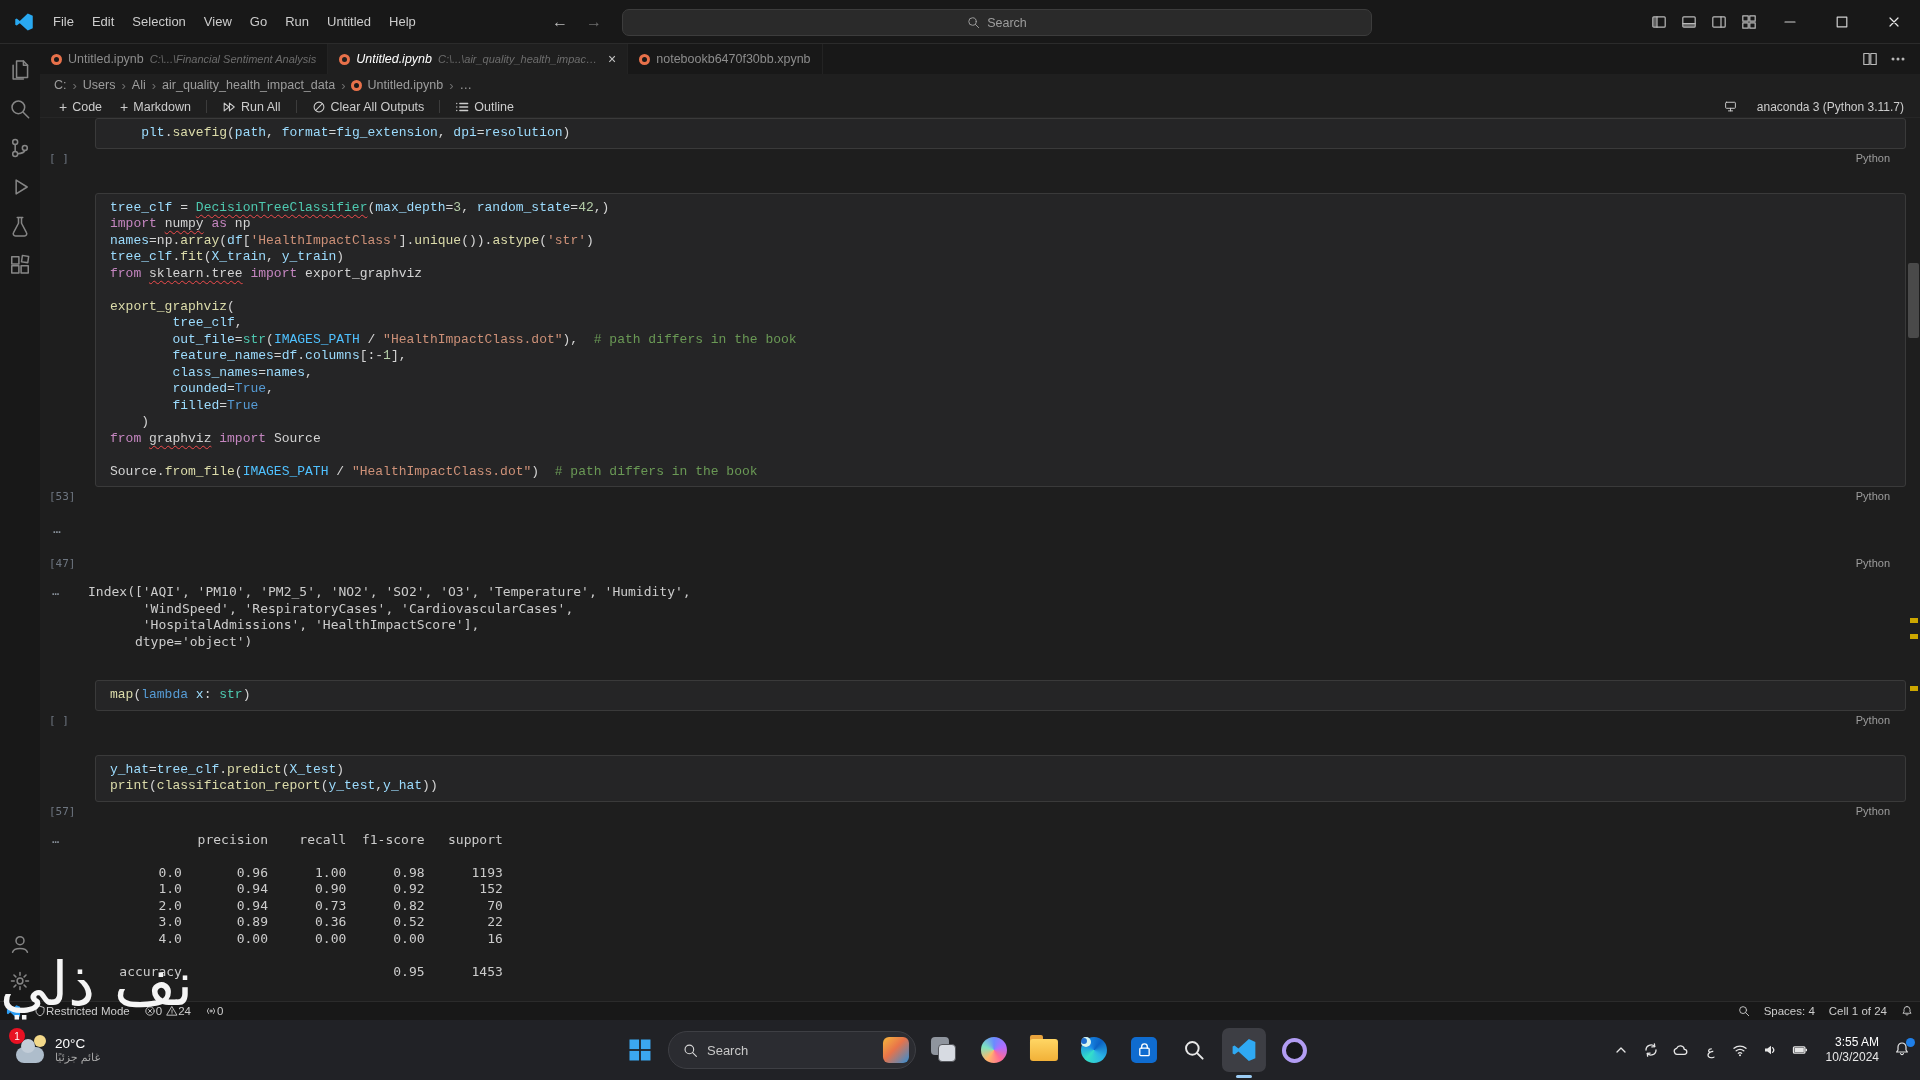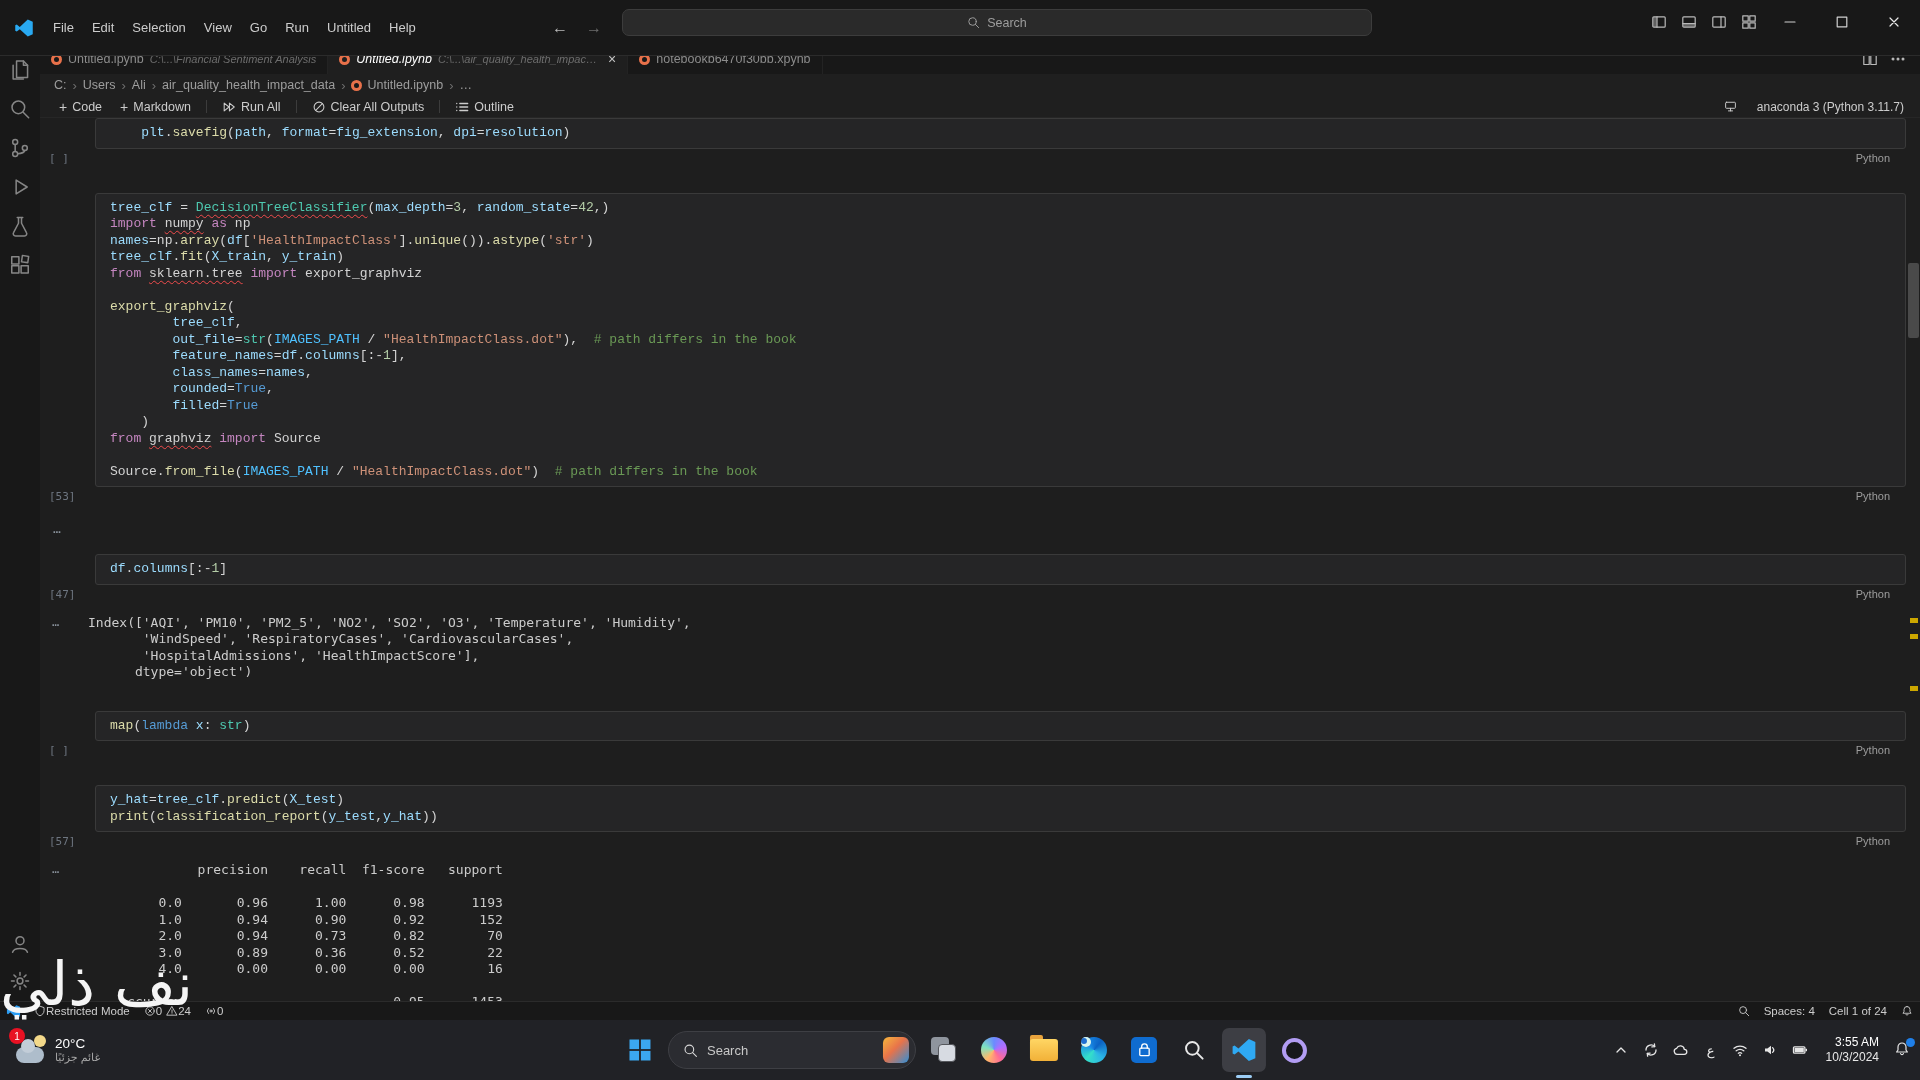--- a/index.html
+++ b/index.html
@@ -1,20 +1,20 @@
 <!DOCTYPE html>
 <html><head>
 <meta charset="utf-8">
 <style>
 *{margin:0;padding:0;box-sizing:border-box}
 html,body{width:1920px;height:1080px;overflow:hidden;background:#1f1f1f;font-family:"Liberation Sans",sans-serif;color:#ccc}
 #stage{position:absolute;inset:0;width:1920px;height:1080px;overflow:hidden;background:#1e1e1e}
 .ic{width:16px;height:16px;stroke:currentColor;fill:none;stroke-width:1.2;stroke-linecap:round;stroke-linejoin:round;display:block}
 
-.titlebar{position:absolute;top:0;left:0;right:0;height:56px;background:#181818;border-bottom:1px solid #2b2b2b;display:flex;align-items:center;z-index:10}
+.titlebar{position:absolute;top:0;left:0;right:0;height:44px;background:#181818;border-bottom:1px solid #2b2b2b;display:flex;align-items:center;z-index:10}
 .vslogo{width:20px;height:20px;margin:0 10px 0 14px;color:#29a9f1}
 .vslogo .ic{width:20px;height:20px}
 .menus{display:flex;align-items:center}
 .menu-item{font-size:13px;color:#cccccc;padding:4px 9px;border-radius:5px;cursor:default}
 .nav-arrows{position:absolute;left:552px;display:flex;gap:18px;font-size:16px;color:#bbb}
 .nav-arrows .fwd{color:#6d6d6d}
 .cmd-center{position:absolute;left:622px;top:9px;width:750px;height:27px;background:#2a2a2a;border:1px solid #3c3c3c;border-radius:7px;display:flex;align-items:center;justify-content:center;gap:7px;color:#9d9d9d;font-size:12.5px}
 .cmd-center .ic{width:13px;height:13px}
 .win-right{position:absolute;right:0;top:0;height:44px;display:flex;align-items:center}
 .layout-btn{width:30px;height:30px;display:flex;align-items:center;justify-content:center;color:#b9b9b9}
@@ -387,23 +387,20 @@
         <div class="code-box">
           <pre class="code"><div><span class="tk-v">tree_clf</span><span class="tk-p"> = </span><span class="tk-c sq">DecisionTreeClassifier</span><span class="tk-p">(</span><span class="tk-v">max_depth</span><span class="tk-p">=</span><span class="tk-n">3</span><span class="tk-p">, </span><span class="tk-v">random_state</span><span class="tk-p">=</span><span class="tk-n">42</span><span class="tk-p">,)</span></div><div><span class="tk-k">import</span><span class="tk-p"> </span><span class="tk-p sq">numpy</span><span class="tk-p"> </span><span class="tk-k">as</span><span class="tk-p"> np</span></div><div><span class="tk-v">names</span><span class="tk-p">=</span><span class="tk-p">np</span><span class="tk-p">.</span><span class="tk-f">array</span><span class="tk-p">(</span><span class="tk-v">df</span><span class="tk-p">[</span><span class="tk-s">'HealthImpactClass'</span><span class="tk-p">].</span><span class="tk-f">unique</span><span class="tk-p">()).</span><span class="tk-f">astype</span><span class="tk-p">(</span><span class="tk-s">'str'</span><span class="tk-p">)</span></div><div><span class="tk-v">tree_clf</span><span class="tk-p">.</span><span class="tk-f">fit</span><span class="tk-p">(</span><span class="tk-v">X_train</span><span class="tk-p">, </span><span class="tk-v">y_train</span><span class="tk-p">)</span></div><div><span class="tk-k">from</span><span class="tk-p"> </span><span class="tk-p sq">sklearn.tree</span><span class="tk-p"> </span><span class="tk-k">import</span><span class="tk-p"> export_graphviz</span></div><div>&nbsp;</div><div><span class="tk-f">export_graphviz</span><span class="tk-p">(</span></div><div><span class="tk-p">        </span><span class="tk-v">tree_clf</span><span class="tk-p">,</span></div><div><span class="tk-p">        </span><span class="tk-v">out_file</span><span class="tk-p">=</span><span class="tk-c">str</span><span class="tk-p">(</span><span class="tk-C">IMAGES_PATH</span><span class="tk-p"> / </span><span class="tk-s">"HealthImpactClass.dot"</span><span class="tk-p">),  </span><span class="tk-m"># path differs in the book</span></div><div><span class="tk-p">        </span><span class="tk-v">feature_names</span><span class="tk-p">=</span><span class="tk-v">df</span><span class="tk-p">.</span><span class="tk-v">columns</span><span class="tk-p">[:-</span><span class="tk-n">1</span><span class="tk-p">],</span></div><div><span class="tk-p">        </span><span class="tk-v">class_names</span><span class="tk-p">=</span><span class="tk-v">names</span><span class="tk-p">,</span></div><div><span class="tk-p">        </span><span class="tk-v">rounded</span><span class="tk-p">=</span><span class="tk-b">True</span><span class="tk-p">,</span></div><div><span class="tk-p">        </span><span class="tk-v">filled</span><span class="tk-p">=</span><span class="tk-b">True</span></div><div><span class="tk-p">    )</span></div><div><span class="tk-k">from</span><span class="tk-p"> </span><span class="tk-p sq">graphviz</span><span class="tk-p"> </span><span class="tk-k">import</span><span class="tk-p"> Source</span></div><div>&nbsp;</div><div><span class="tk-p">Source</span><span class="tk-p">.</span><span class="tk-f">from_file</span><span class="tk-p">(</span><span class="tk-C">IMAGES_PATH</span><span class="tk-p"> / </span><span class="tk-s">"HealthImpactClass.dot"</span><span class="tk-p">)  </span><span class="tk-m"># path differs in the book</span></div></pre>
         </div>
         <span class="exec">[53]</span>
         <div class="cell-bar">
           <span class="lang">Python</span>
         </div>
       </div>
       <div class="nb-collapsed">…</div>
       <div class="nb-code">
-        <div class="code-box">
-          <pre class="code"><div><span class="tk-v">df</span><span class="tk-p">.</span><span class="tk-v">columns</span><span class="tk-p">[:-</span><span class="tk-n">1</span><span class="tk-p">]</span></div></pre>
-        </div>
         <span class="exec">[47]</span>
         <div class="cell-bar">
           <span class="lang">Python</span>
         </div>
       </div>
       <div class="nb-output"><span class="out-gutter">…</span><pre style="font: inherit;">Index(['AQI', 'PM10', 'PM2_5', 'NO2', 'SO2', 'O3', 'Temperature', 'Humidity',
        'WindSpeed', 'RespiratoryCases', 'CardiovascularCases',
        'HospitalAdmissions', 'HealthImpactScore'],
       dtype='object')</pre></div>
       <div class="nb-code">

